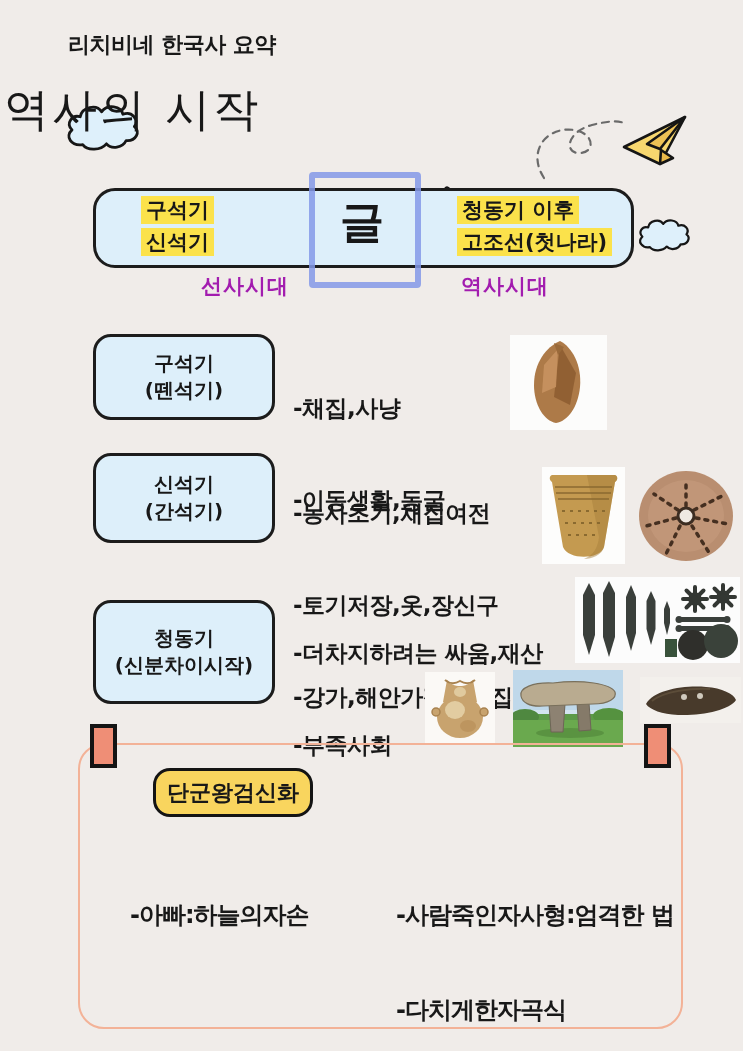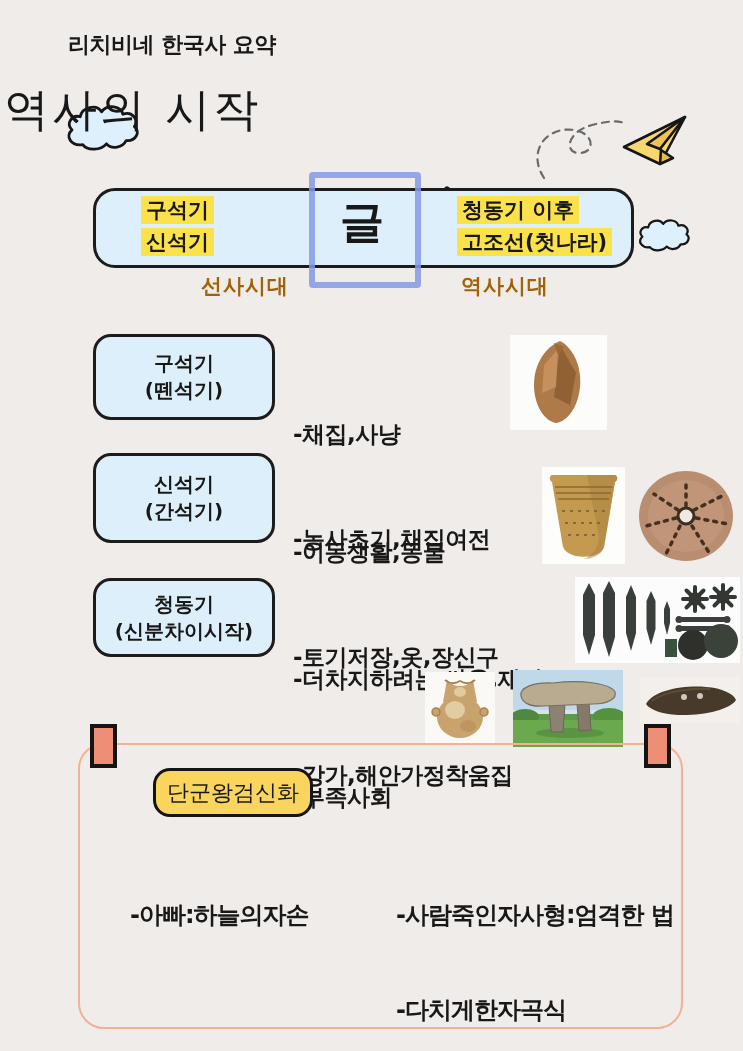--- a/index.html
+++ b/index.html
@@ -13,44 +13,44 @@
 
   .timeline-box{position:absolute;left:93px;top:188px;width:541px;height:80px;
       background:#ddeffa;border:3px solid #1c1c1c;border-radius:22px;box-sizing:border-box;}
   .hl{background:#fbe24b;padding:0 5px;font-size:21px;font-weight:800;line-height:28px;display:inline-block;}
   .tl-left{position:absolute;left:141px;top:196px;display:flex;flex-direction:column;align-items:flex-start;gap:4px;}
   .tl-right{position:absolute;left:457px;top:196px;display:flex;flex-direction:column;align-items:flex-start;gap:4px;}
   .focus-frame{position:absolute;left:309px;top:172px;width:100px;height:104px;
       border:6px solid rgba(132,153,232,.85);border-radius:4px;}
   .tl-center{position:absolute;left:309px;top:193px;width:106px;text-align:center;
       font-size:44px;font-weight:800;}
-  .era{position:absolute;font-size:21px;font-weight:700;color:#a16207;letter-spacing:1px;}
+  .era{position:absolute;font-size:21px;font-weight:700;color:#a21caf;letter-spacing:1px;}
   .era.l{left:201px;top:272px;} .era.r{left:461px;top:272px;}
 
   .sec-box{position:absolute;left:93px;width:182px;background:#ddeffa;border:3px solid #1c1c1c;
       border-radius:18px;box-sizing:border-box;display:flex;flex-direction:column;
       align-items:center;justify-content:center;font-size:20px;font-weight:800;line-height:27px;text-align:center;}
-  #sec1{top:334px;height:86px;} #sec2{top:453px;height:90px;} #sec3{top:578px;height:79px;}
+  #sec1{top:334px;height:86px;} #sec2{top:453px;height:90px;} #sec3{top:600px;height:104px;}
 
   .bullets{position:absolute;left:293px;font-size:23px;font-weight:700;letter-spacing:-0.5px;white-space:pre;}
-  .bullets div{height:40px;margin-top:26px;}
+  .bullets div{height:40px;}
   #b1{top:341px;} #b2{top:446px;} #b3{top:586px;}
 
   .img{position:absolute;}
   #img-axe{left:510px;top:335px;} #img-pot{left:542px;top:467px;} #img-whorl{left:636px;top:468px;}
   #img-bronze{left:575px;top:577px;} #img-jar{left:425px;top:672px;} #img-dolmen{left:513px;top:670px;}
   #img-knife{left:640px;top:677px;}
 
   .bottom-frame{position:absolute;left:78px;top:743px;width:605px;height:286px;
       border:2px solid #f3b297;border-radius:26px;box-sizing:border-box;}
   .clip{position:absolute;top:724px;width:19px;height:36px;background:#ef8e76;border:4px solid #141414;}
   #clipL{left:90px;} #clipR{left:644px;}
   .badge{position:absolute;top:768px;height:49px;background:#f9d55e;border:3px solid #141414;
       border-radius:17px;box-sizing:border-box;display:flex;align-items:center;justify-content:center;
-      font-size:22px;font-weight:400;}
+      font-size:22px;font-weight:700;}
   #badge1{left:153px;width:160px;} #badge2{left:380px;width:158px;}
   .bcol{position:absolute;top:843px;font-size:24px;font-weight:700;letter-spacing:-1px;white-space:pre;}
   .bcol div{height:39px;}
   #bcol1{left:130px;} #bcol2{left:396px;}
 </style>
 </head>
 <body>
 
 <div class="page">
 

